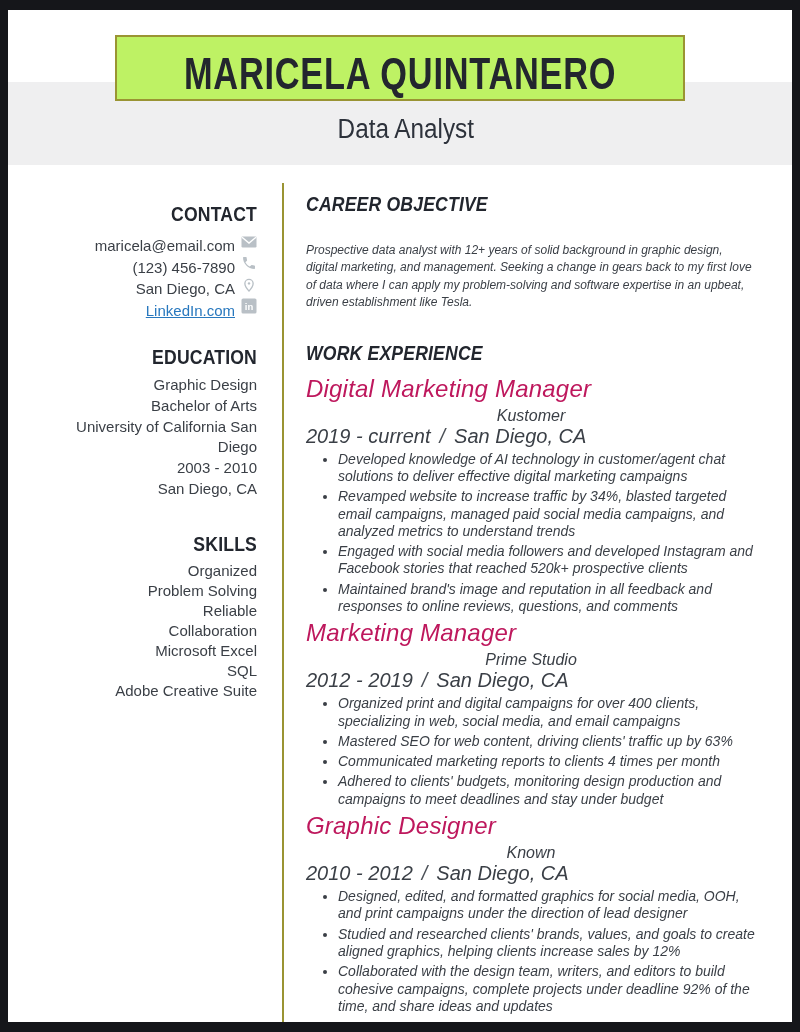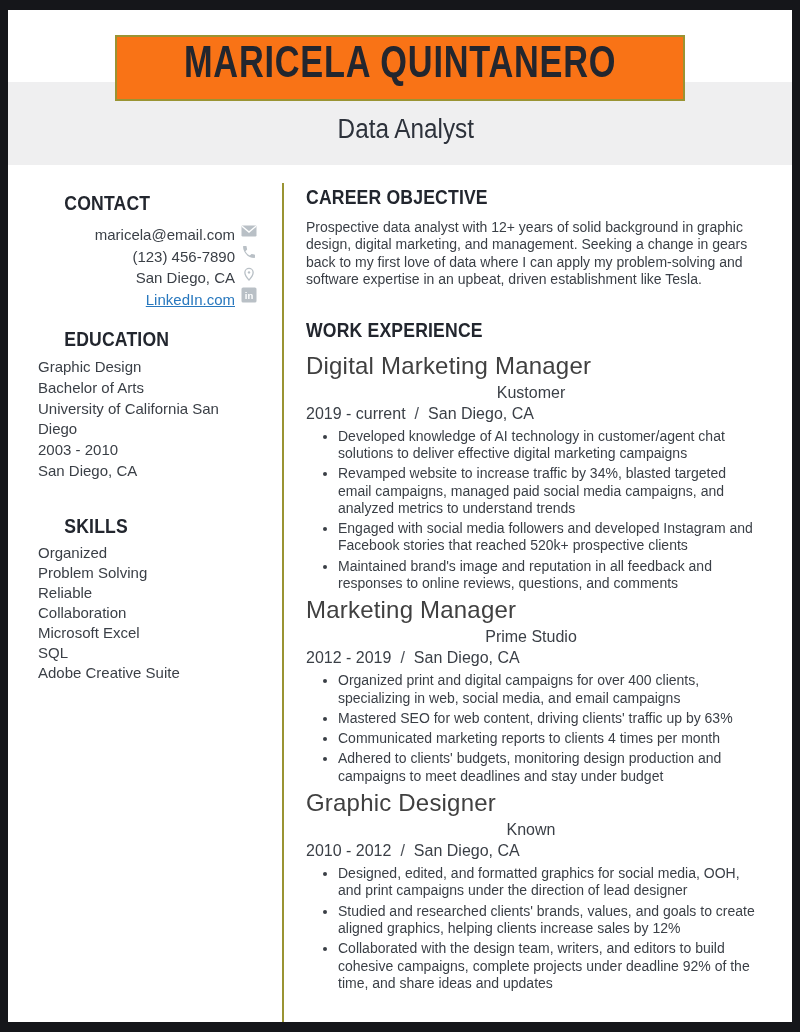--- a/index.html
+++ b/index.html
@@ -6,61 +6,61 @@
   html,body { background:#fff; }
   body { font-family:"Liberation Sans", sans-serif; }
   .page {
     position:relative; width:800px; height:1032px;
     border-style:solid; border-color:#15161a; border-width:10px 8px;
     background:#ffffff; overflow:hidden;
   }
   .band { position:absolute; left:0; top:72px; width:784px; height:83px; }
   .name-box {
     position:absolute; left:107px; top:25px; width:570px; height:66px;
-    background:#f97316; border:2px solid; display:flex; align-items:flex-start; justify-content:center;
+    background:#bef264; border:2px solid; display:flex; align-items:flex-end; justify-content:center;
     z-index:2;
   }
   .name {
     font-size:44px; font-weight:600; color:#23262e; letter-spacing:1px;
     white-space:nowrap; display:inline-block; transform:scaleX(0.78); transform-origin:center center;
   }
   .subtitle-wrap { position:absolute; left:0; top:104px; width:796px; text-align:center; z-index:3; }
   .subtitle { font-size:27px; color:#2d323b; display:inline-block; transform:scaleX(0.9); transform-origin:center center; }
   .divider { position:absolute; left:274px; top:173px; width:2px; height:839px; }
 
   h2.sec {
     font-size:20px; font-weight:bold; color:#22262e; line-height:24px; letter-spacing:0.2px;
     transform:scaleX(0.88); white-space:nowrap;
   }
-  .sidebar { position:absolute; left:30px; top:181px; width:219px; text-align:left; color:#3a3f46; }
+  .sidebar { position:absolute; left:30px; top:192px; width:219px; text-align:right; color:#3a3f46; }
   .sidebar h2.sec { transform-origin:right center; }
   .contact-row {
     display:flex; justify-content:flex-end; align-items:center; gap:6px;
     font-size:15px; line-height:21.5px; height:21.5px;
   }
   .contact-block .contact-row:first-of-type { margin-top:9px; }
   .contact-row .txt { color:#3a3f46; }
   .contact-row a.txt { color:#2878be; text-decoration:underline; cursor:pointer; }
   .icon { width:16px; height:24px; flex:0 0 16px; display:inline-block; }
-  .edu-block { margin-top:17px; }
+  .edu-block { margin-top:24px; }
   .edu-line { font-size:15px; line-height:20.8px; }
   .edu-block .edu-line:first-of-type { margin-top:6px; }
   .skills-block { margin-top:32px; }
   .skill-item { font-size:15px; line-height:20px; }
   .skills-block .skill-item:first-of-type { margin-top:5px; }
 
-  .main { position:absolute; left:298px; top:175px; width:450px; color:#3a3f46; }
+  .main { position:absolute; left:298px; top:182px; width:450px; color:#3a3f46;font-style:italic; }
   .main h2.sec { transform-origin:left center; }
-  .objective { margin-top:10px; font-size:14px; line-height:17.4px; }
+  .objective { margin-top:26px; font-size:12px; line-height:17.4px; }
   .we-heading { margin-top:29px; }
   .job { }
   .job.first { margin-top:9px; }
-  .job-title { font-size:24px; font-weight:400; color:#404040; line-height:29px; letter-spacing:0.2px; }
+  .job-title { font-size:24px; font-weight:400; color:#be185d; line-height:29px; letter-spacing:0.2px; }
   .company { font-size:16px; line-height:21px; margin-top:2px;text-align:center; }
-  .meta { font-size:16px; line-height:21px; }
+  .meta { font-size:20px; line-height:21px; }
   .meta .sep { margin:0 9px; color:#4a4f56; }
   ul.bullets { margin:4px 0 0 0; padding-left:32px; list-style:disc; }
   ul.bullets li { font-size:14px; line-height:17.3px; margin-bottom:3px; }
 </style>
 </head>
 <body>
 
 <div class="page">
 
   <div class="band" style="background:#efeff0"></div>

